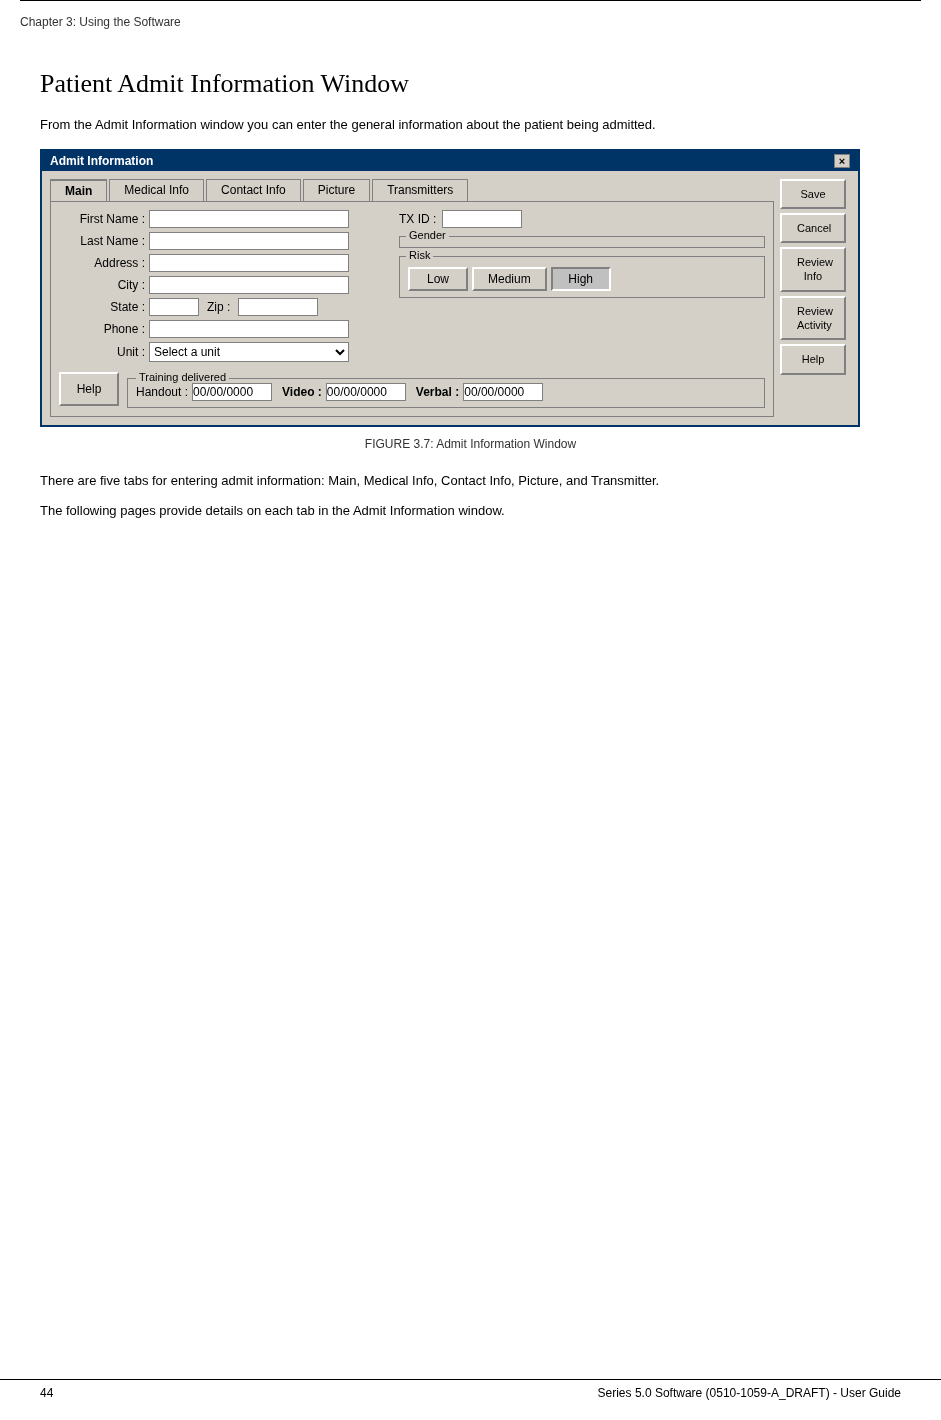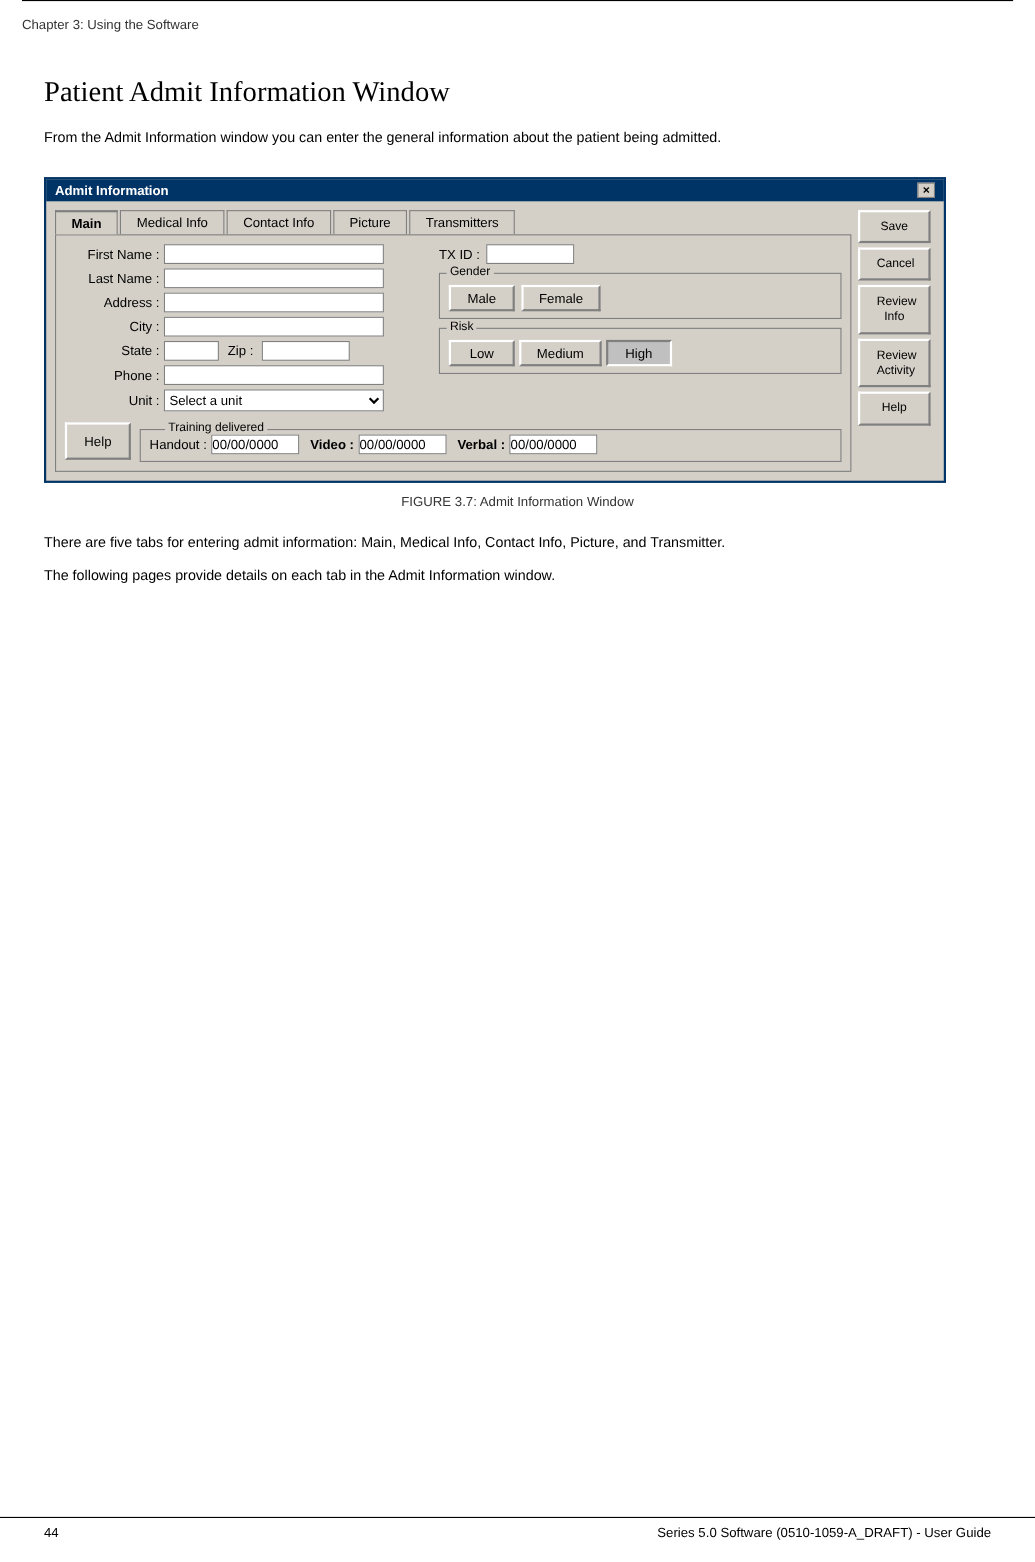--- a/index.html
+++ b/index.html
@@ -32,21 +32,21 @@
     .page-title {
       font-size: 26px;
       font-weight: normal;
       font-family: Georgia, serif;
       margin-bottom: 16px;
       margin-top: 20px;
     }
 
     .intro-text {
       font-size: 13px;
-      margin-bottom: 26px;
+      margin-bottom: 14px;
       line-height: 1.5;
     }
 
     
     .dialog-window {
       border: 2px solid #003366;
       background: #d4d0c8;
       width: 820px;
       position: relative;
       margin-bottom: 10px;
@@ -266,21 +266,21 @@
       margin-top: 6px;
       display: flex;
       align-items: center;
       gap: 10px;
     }
 
     .training-legend {
       font-size: 11px;
       position: absolute;
       top: -8px;
-      left: 22px;
+      left: 8px;
       background: #d4d0c8;
       padding: 0 3px;
     }
 
     .training-field {
       display: flex;
       align-items: center;
       gap: 4px;
       font-size: 12px;
     }
@@ -443,24 +443,20 @@
 
             <div class="form-right">
 
               <div class="tx-row">
                 <span class="tx-label">TX ID :</span>
                 <input class="tx-input" type="text" value="" style="">
               </div>
 
               <div class="group-box">
                 <span class="group-legend">Gender</span>
-                <div class="gender-buttons">
-                  <button class="win-button">Male</button>
-                  <button class="win-button">Female</button>
-                </div>
               </div>
 
               <div class="group-box">
                 <span class="group-legend">Risk</span>
                 <div class="risk-buttons">
                   <button class="win-button">Low</button>
                   <button class="win-button">Medium</button>
                   <button class="win-button active-btn">High</button>
                 </div>
               </div>

